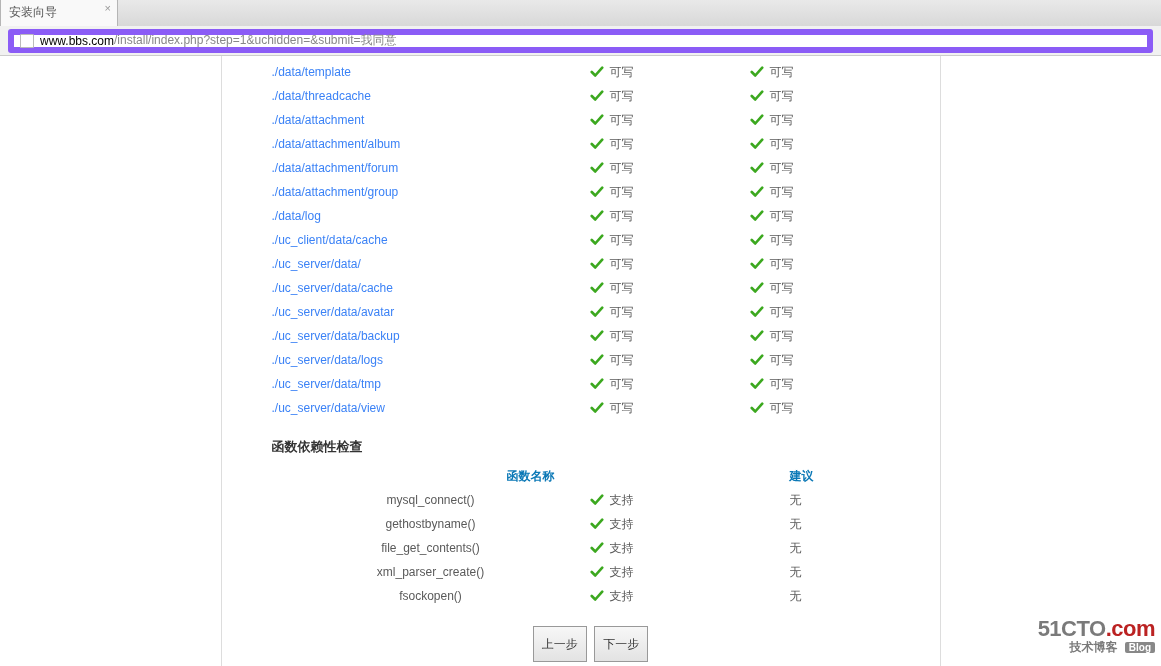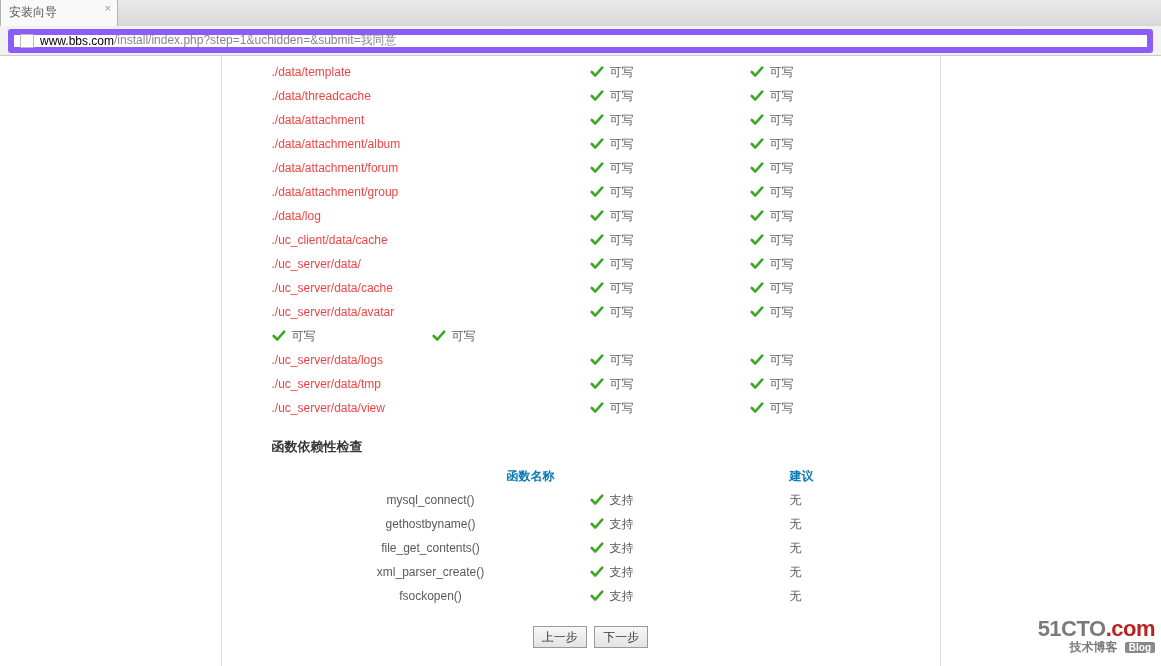--- a/index.html
+++ b/index.html
@@ -89,21 +89,21 @@
     position: relative;
   }
 
   
   .dir-table { width: 100%; }
   .dir-table .row {
     display: flex;
     align-items: center;
     height: 24px;
   }
-  .dir-table .col-name { flex: 1; color: #ef4444; }
+  .dir-table .col-name { flex: 1; color: #3b82f6; }
   .dir-table .col-a, .dir-table .col-b {
     width: 160px;
     display: flex;
     align-items: center;
     color: #5a5a5a;
   }
 
   .box-red {
     border: 1px solid #e53030;
     position: absolute;
@@ -154,21 +154,21 @@
   .func-table .c3 { width: 120px; }
   .func-table .frow { color: #5a5a5a; }
 
   .btn-bar {
     text-align: center;
     margin-top: 18px;
   }
   .btn {
     display: inline-block;
     min-width: 54px;
-    height: 22px;
+    height: 36px;
     line-height: 20px;
     border: 1px solid #999;
     background: linear-gradient(#f7f7f7,#e3e3e3);
     font-size: 12px;
     color: #333;
     padding: 0 8px;
     margin: 0 2px;
     cursor: pointer;
     font-family: inherit;
   }
@@ -431,20 +431,21 @@
         <div class="col-b">
           <span class="check-icon">
             <svg viewBox="0 0 16 16">
               <path d="M2 8 L6 12 L14 3" fill="none" stroke="#3ca81f" stroke-width="3" stroke-linecap="round" stroke-linejoin="round"></path>
             </svg>
           </span>
           <span>可写</span>
         </div>
       </div>
       <div class="row">
+        <div class="col-name">./uc_server/data/backup</div>
         <div class="col-a">
           <span class="check-icon">
             <svg viewBox="0 0 16 16">
               <path d="M2 8 L6 12 L14 3" fill="none" stroke="#3ca81f" stroke-width="3" stroke-linecap="round" stroke-linejoin="round"></path>
             </svg>
           </span>
           <span>可写</span>
         </div>
         <div class="col-b">
           <span class="check-icon">

